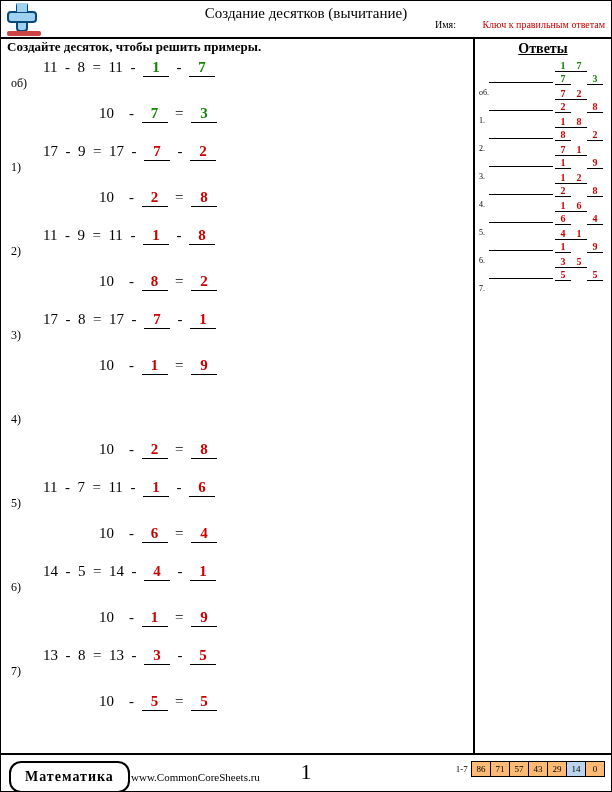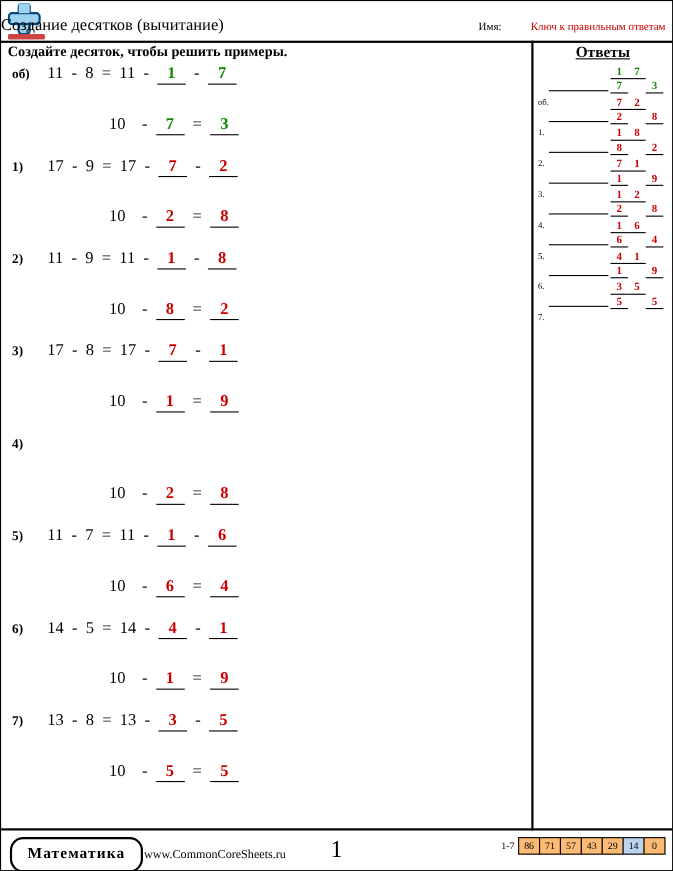--- a/index.html
+++ b/index.html
@@ -29,22 +29,22 @@
   .logo {
     position: absolute;
     left: 6px;
     top: 2px;
   }
   .logo svg { display: block; }
   .title {
     position: absolute;
     left: 0;
     right: 0;
-    top: 14px;
-    text-align: left;
+    top: 4px;
+    text-align: center;
     font-size: 15px;
   }
   .name-lbl {
     position: absolute;
     right: 155px;
     top: 18px;
     font-size: 10px;
   }
   .answerkey-lbl {
     position: absolute;
@@ -59,21 +59,21 @@
     top: 38px;
     font-weight: bold;
     font-size: 13px;
   }
 
   
   .answers-col {
     position: absolute;
     right: 0;
     top: 36px;
-    width: 128px;
+    width: 138px;
     bottom: 36px;
     border-left: 2px solid #000;
     box-sizing: border-box;
     padding: 4px 4px 4px 4px;
   }
   .answers-title {
     font-weight: bold;
     text-decoration: underline;
     font-size: 14px;
     text-align: center;
@@ -125,22 +125,22 @@
     bottom: 42px;
   }
   .prob {
     position: relative;
     height: 84px;
     font-size: 15px;
   }
   .prob .pn {
     position: absolute;
     left: 0;
-    top: 3px;
-    font-weight: bold;
+    top: 19px;
+    font-weight: normal;
     font-size: 12px;
   }
   .line1 {
     position: absolute;
     left: 32px;
     top: 2px;
     white-space: nowrap;
   }
   .line2 {
     position: absolute;

